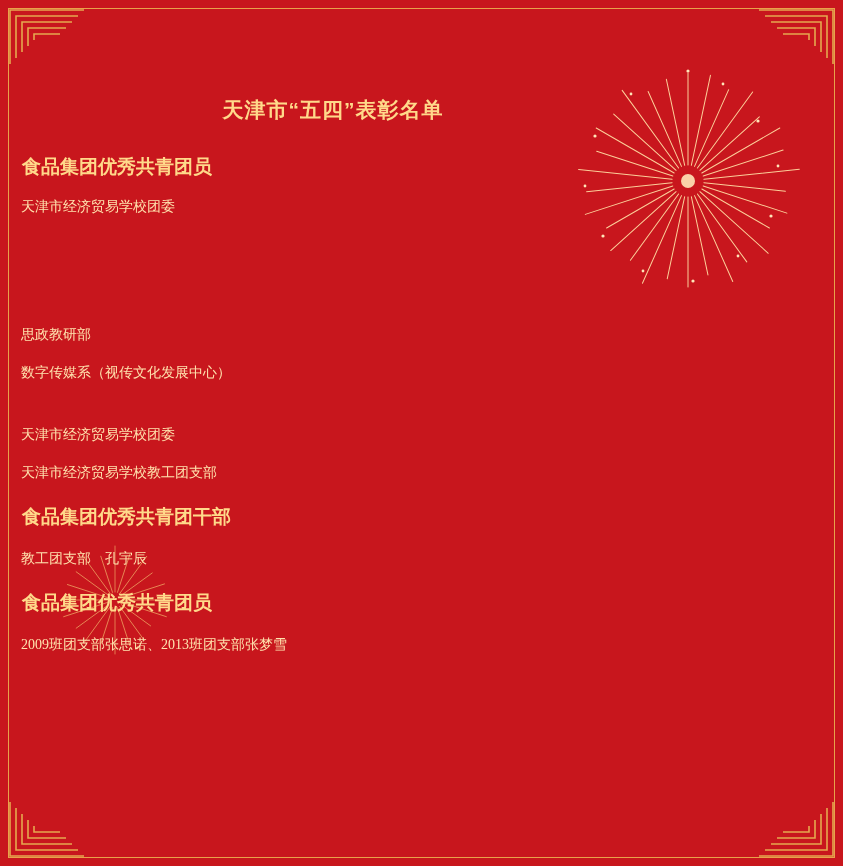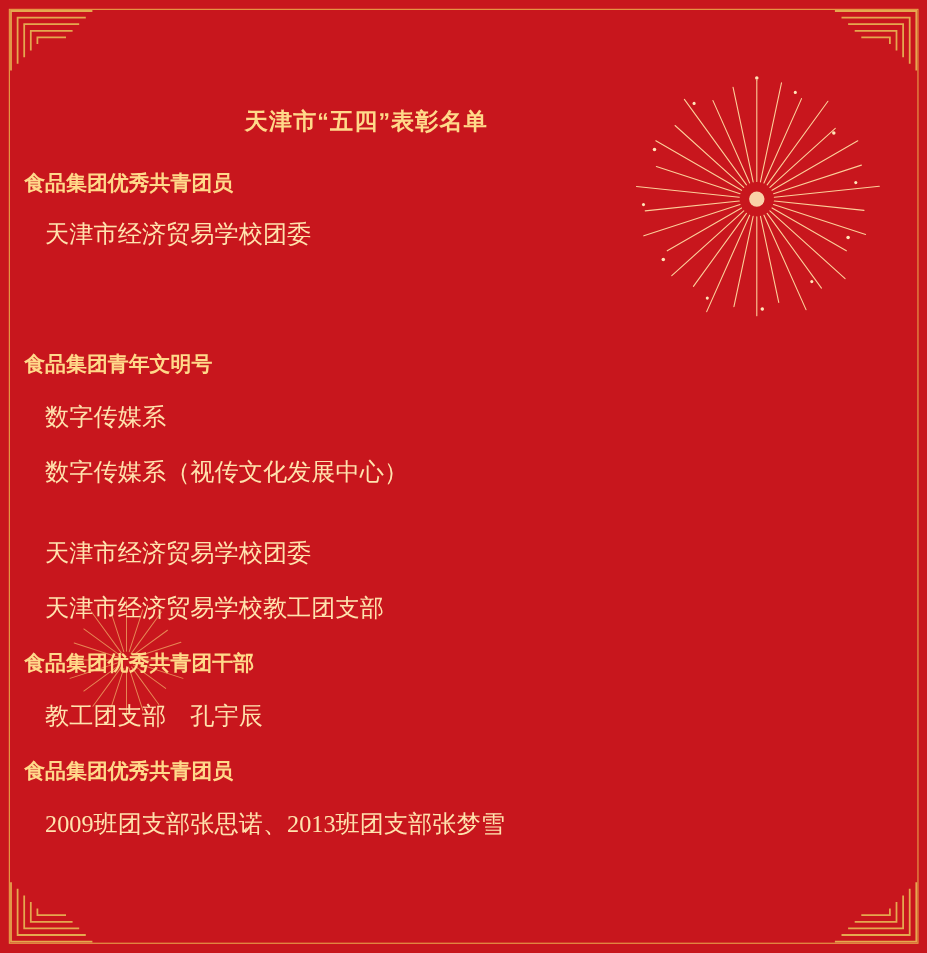--- a/index.html
+++ b/index.html
@@ -84,24 +84,23 @@
   .group-head {
     color: #ffd98a;
     font-weight: bold;
     font-size: 19px;
     font-family: "Liberation Sans", sans-serif;
     padding-left: 22px;
   }
 
   .entry {
     color: #ffe3ae;
-    font-size: 22px;
+    font-size: 14px;
     padding-left: 21px;
     font-family: "Liberation Serif", serif;
-    margin-left: 20px;
   }
 </style>
 </head>
 <body>
 
 <div class="page-border"></div>
 
 <div class="corner corner-tl">
   <svg width="78" height="58" viewBox="0 0 78 58">
     <g fill="none" stroke="#e5a84f" stroke-width="1.6">
@@ -239,23 +238,22 @@
     <div style="height:18px"></div>
     <div class="entry">天津市经济贸易学校团委</div>
   </div>
 
   <div style="height:62px"></div>
 
   <div class="section">
 
     <div style="height:28px"></div>
 
-    <div class="group-head">食品集团青年文明号</div>
-    <div style="height:20px"></div>
-    <div class="entry">数字传媒系</div>
+    <div style="height:20px"></div>
+    <div class="entry">思政教研部</div>
     <div style="height:20px"></div>
     <div class="entry">数字传媒系（视传文化发展中心）</div>
 
     <div style="height:24px"></div>
 
     <div style="height:20px"></div>
     <div class="entry">天津市经济贸易学校团委</div>
     <div style="height:20px"></div>
     <div class="entry">天津市经济贸易学校教工团支部</div>
 

